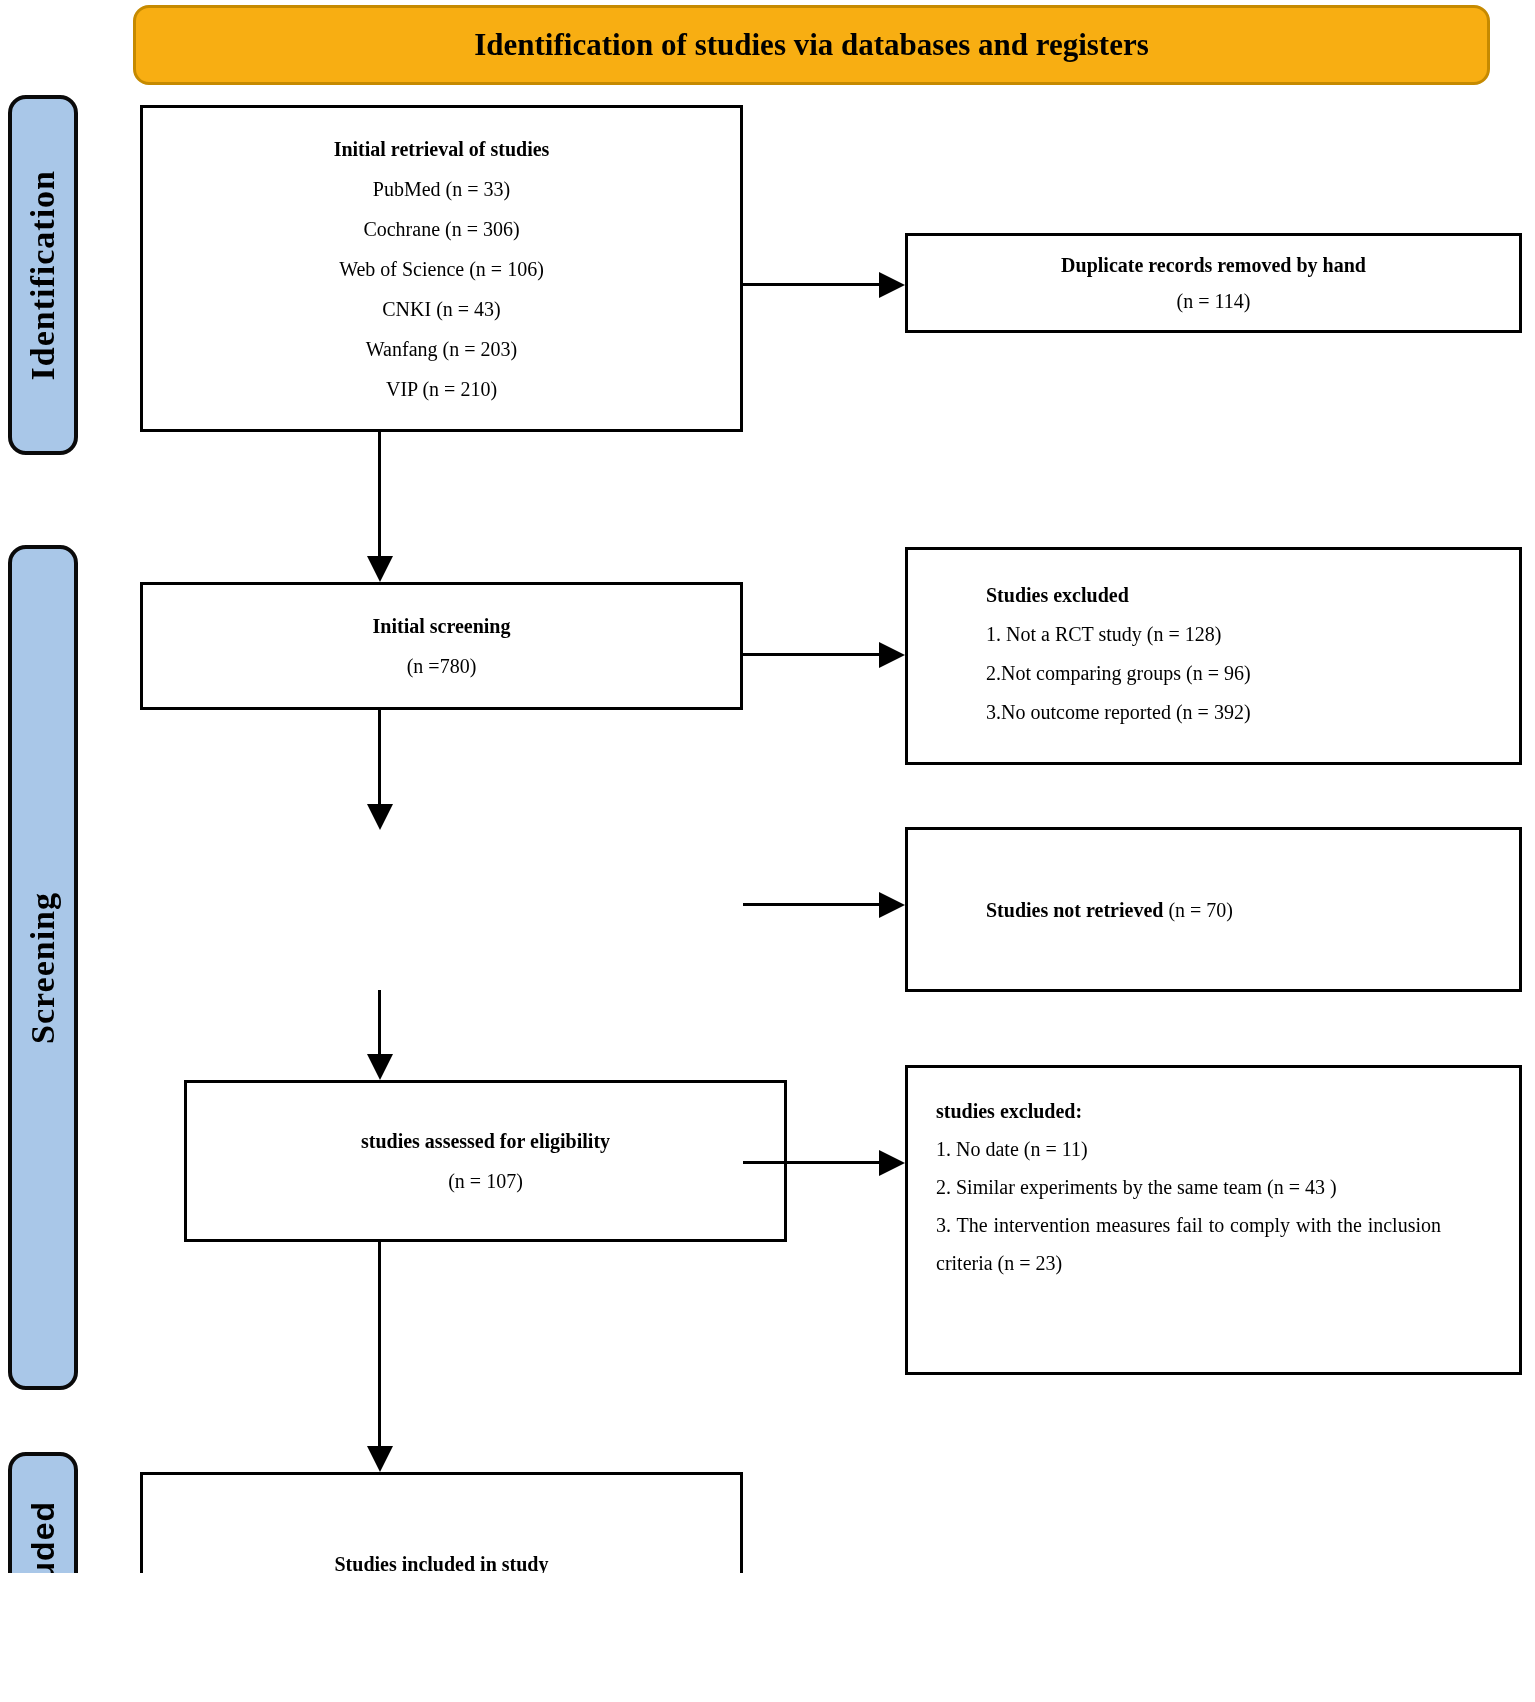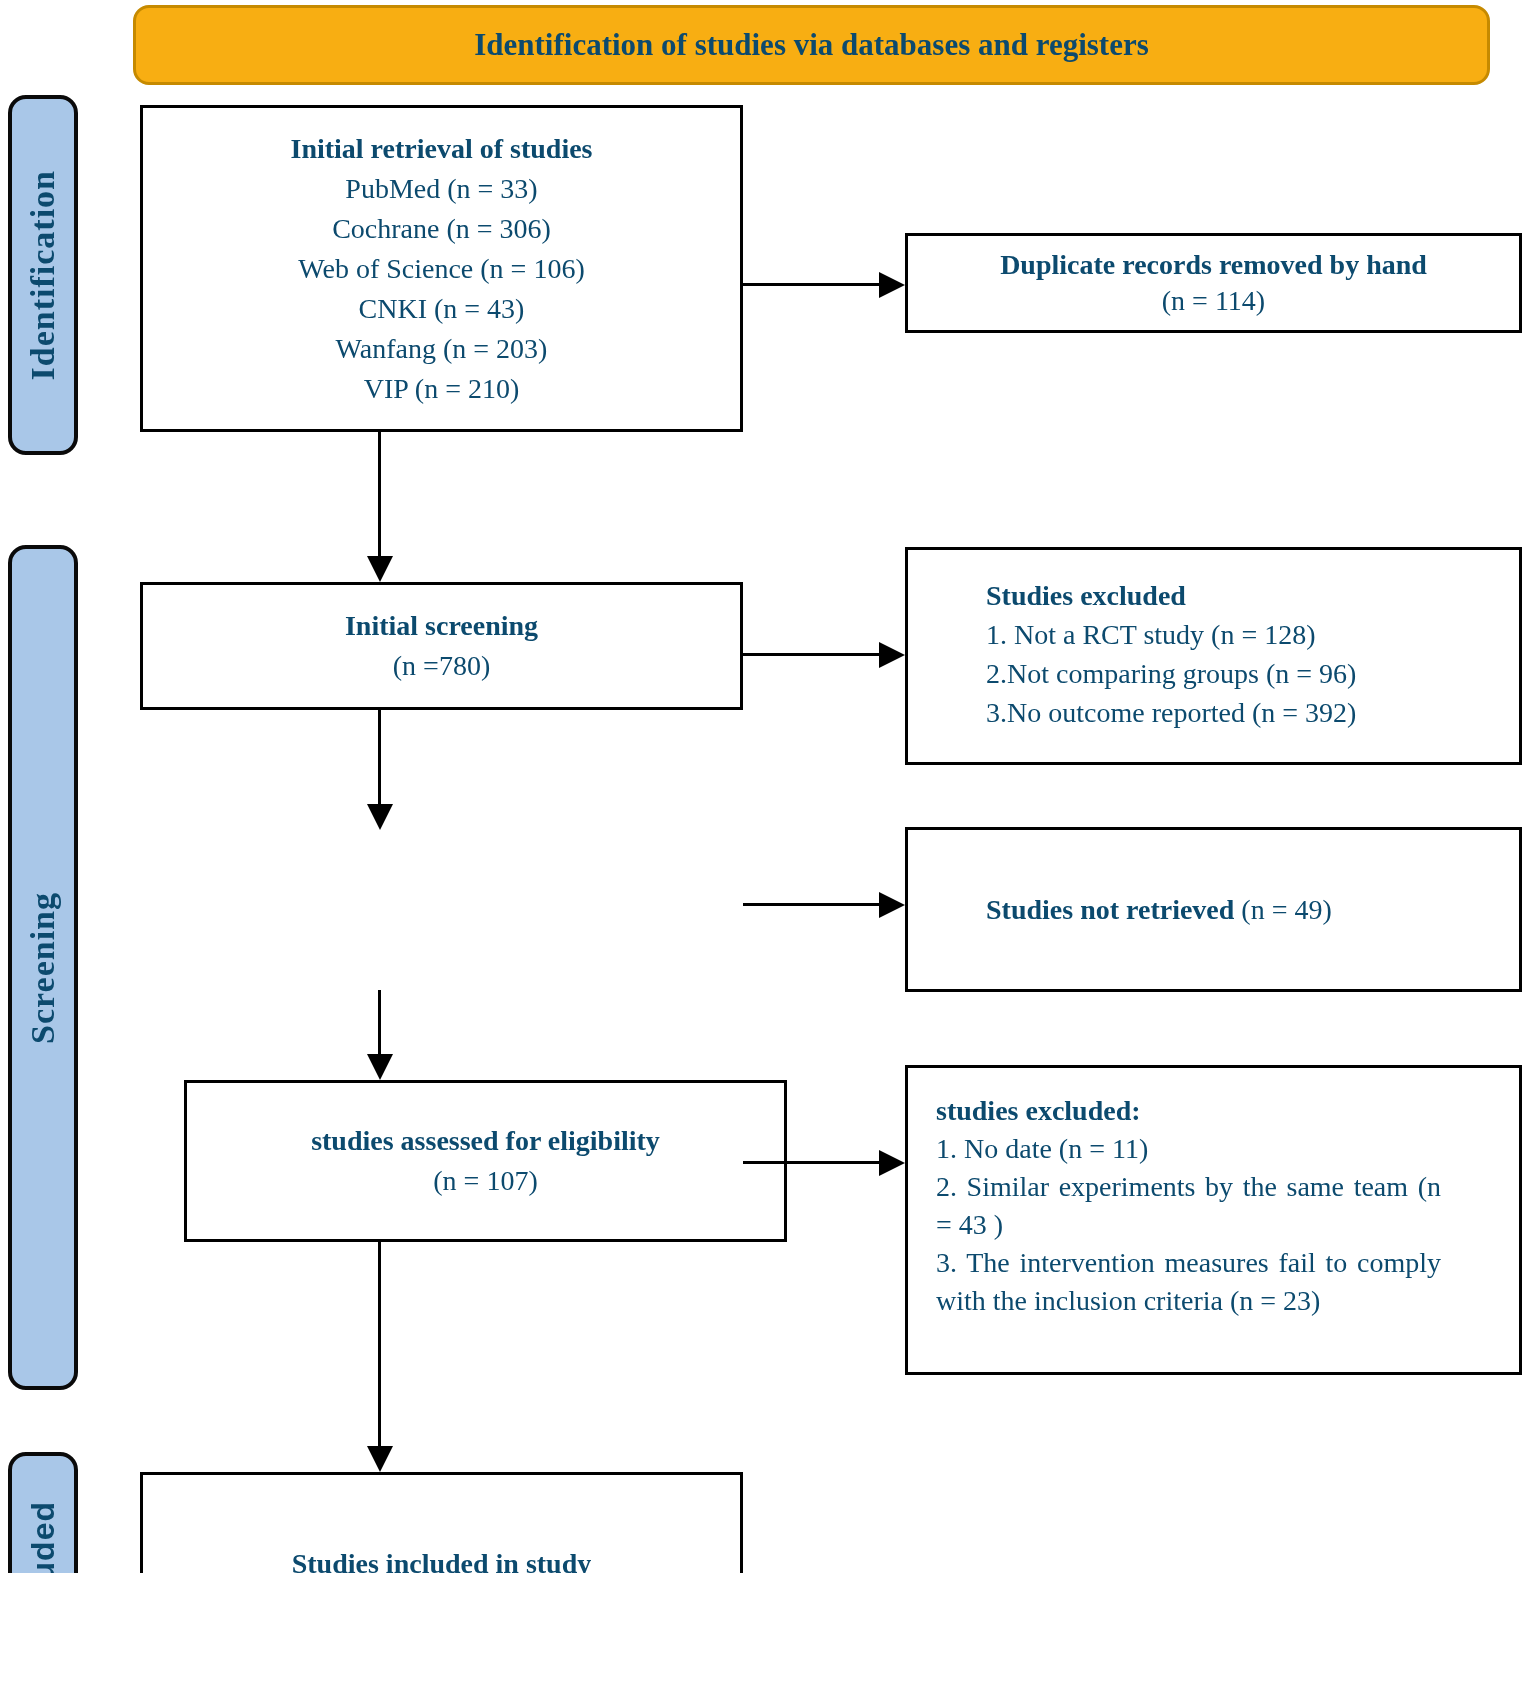--- a/index.html
+++ b/index.html
@@ -1,18 +1,18 @@
 <!DOCTYPE html>
 <html><head>
 <meta charset="utf-8">
 <style>
   html,body { margin:0; padding:0; background:#ffffff; }
   .canvas {
     position:relative; width:1535px; height:1573px; background:#ffffff;
-    font-family:"Liberation Serif", serif; color:#0c4a6e;
+    font-family:"Liberation Serif", serif; color:#000000;
   }
   
   .banner {
     position:absolute; left:133px; top:5px; width:1357px; height:80px;
     background:#F8AE12; border:3px solid #C68A00; border-radius:16px;
     box-sizing:border-box; display:flex; align-items:center; justify-content:center;
     font-weight:bold; font-size:31px;
   }
   
   .side-label {
@@ -25,21 +25,21 @@
     font-weight:bold; font-size:34px; letter-spacing:1px;
   }
   #label-identification { top:95px;  height:360px; }
   #label-screening      { top:545px; height:845px; }
   #label-included       { top:1452px; height:238px; }
   #label-included .vtext { font-family:"Liberation Sans", sans-serif; font-size:32px; }
 
   
   .box {
     position:absolute; background:#ffffff; border:3px solid #000;
-    box-sizing:border-box; font-size:28px; line-height:40px;
+    box-sizing:border-box; font-size:20px; line-height:40px;
   }
   .centered { display:flex; flex-direction:column; align-items:center; justify-content:center; text-align:center; }
   .bold { font-weight:bold; }
 
   #box-initial-retrieval   { left:140px; top:105px;  width:603px; height:327px; }
   #box-initial-screening   { left:140px; top:582px;  width:603px; height:128px; }
   #box-sought-retrieval    { left:140px; top:830px;  width:603px; height:160px; }
   #box-assessed            { left:140px; top:1080px; width:603px; height:162px;margin-left:44px; }
   #box-included-study      { left:140px; top:1472px; width:603px; height:223px; }
 
@@ -120,21 +120,21 @@
   <div class="box" id="rbox-excluded-screening">
     <div class="bold">Studies excluded</div>
     <div>1. Not a RCT study (n = 128)</div>
     <div>2.Not comparing groups (n = 96)</div>
     <div>3.No outcome reported (n = 392)</div>
   </div>
 
   <div class="box" id="rbox-not-retrieved">
     <span>
       <span class="bold">Studies not retrieved</span>
-      <span>(n = 49)</span>
+      <span>(n = 70)</span>
     </span>
   </div>
 
   <div class="box" id="rbox-excluded-elig">
     <p class="bold">studies excluded:</p>
     <p>1. No date (n = 11)</p>
     <p class="just">2. Similar experiments by the same team (n = 43 )</p>
     <p class="just">3. The intervention measures fail to comply with the inclusion criteria (n = 23)</p>
   </div>
 

